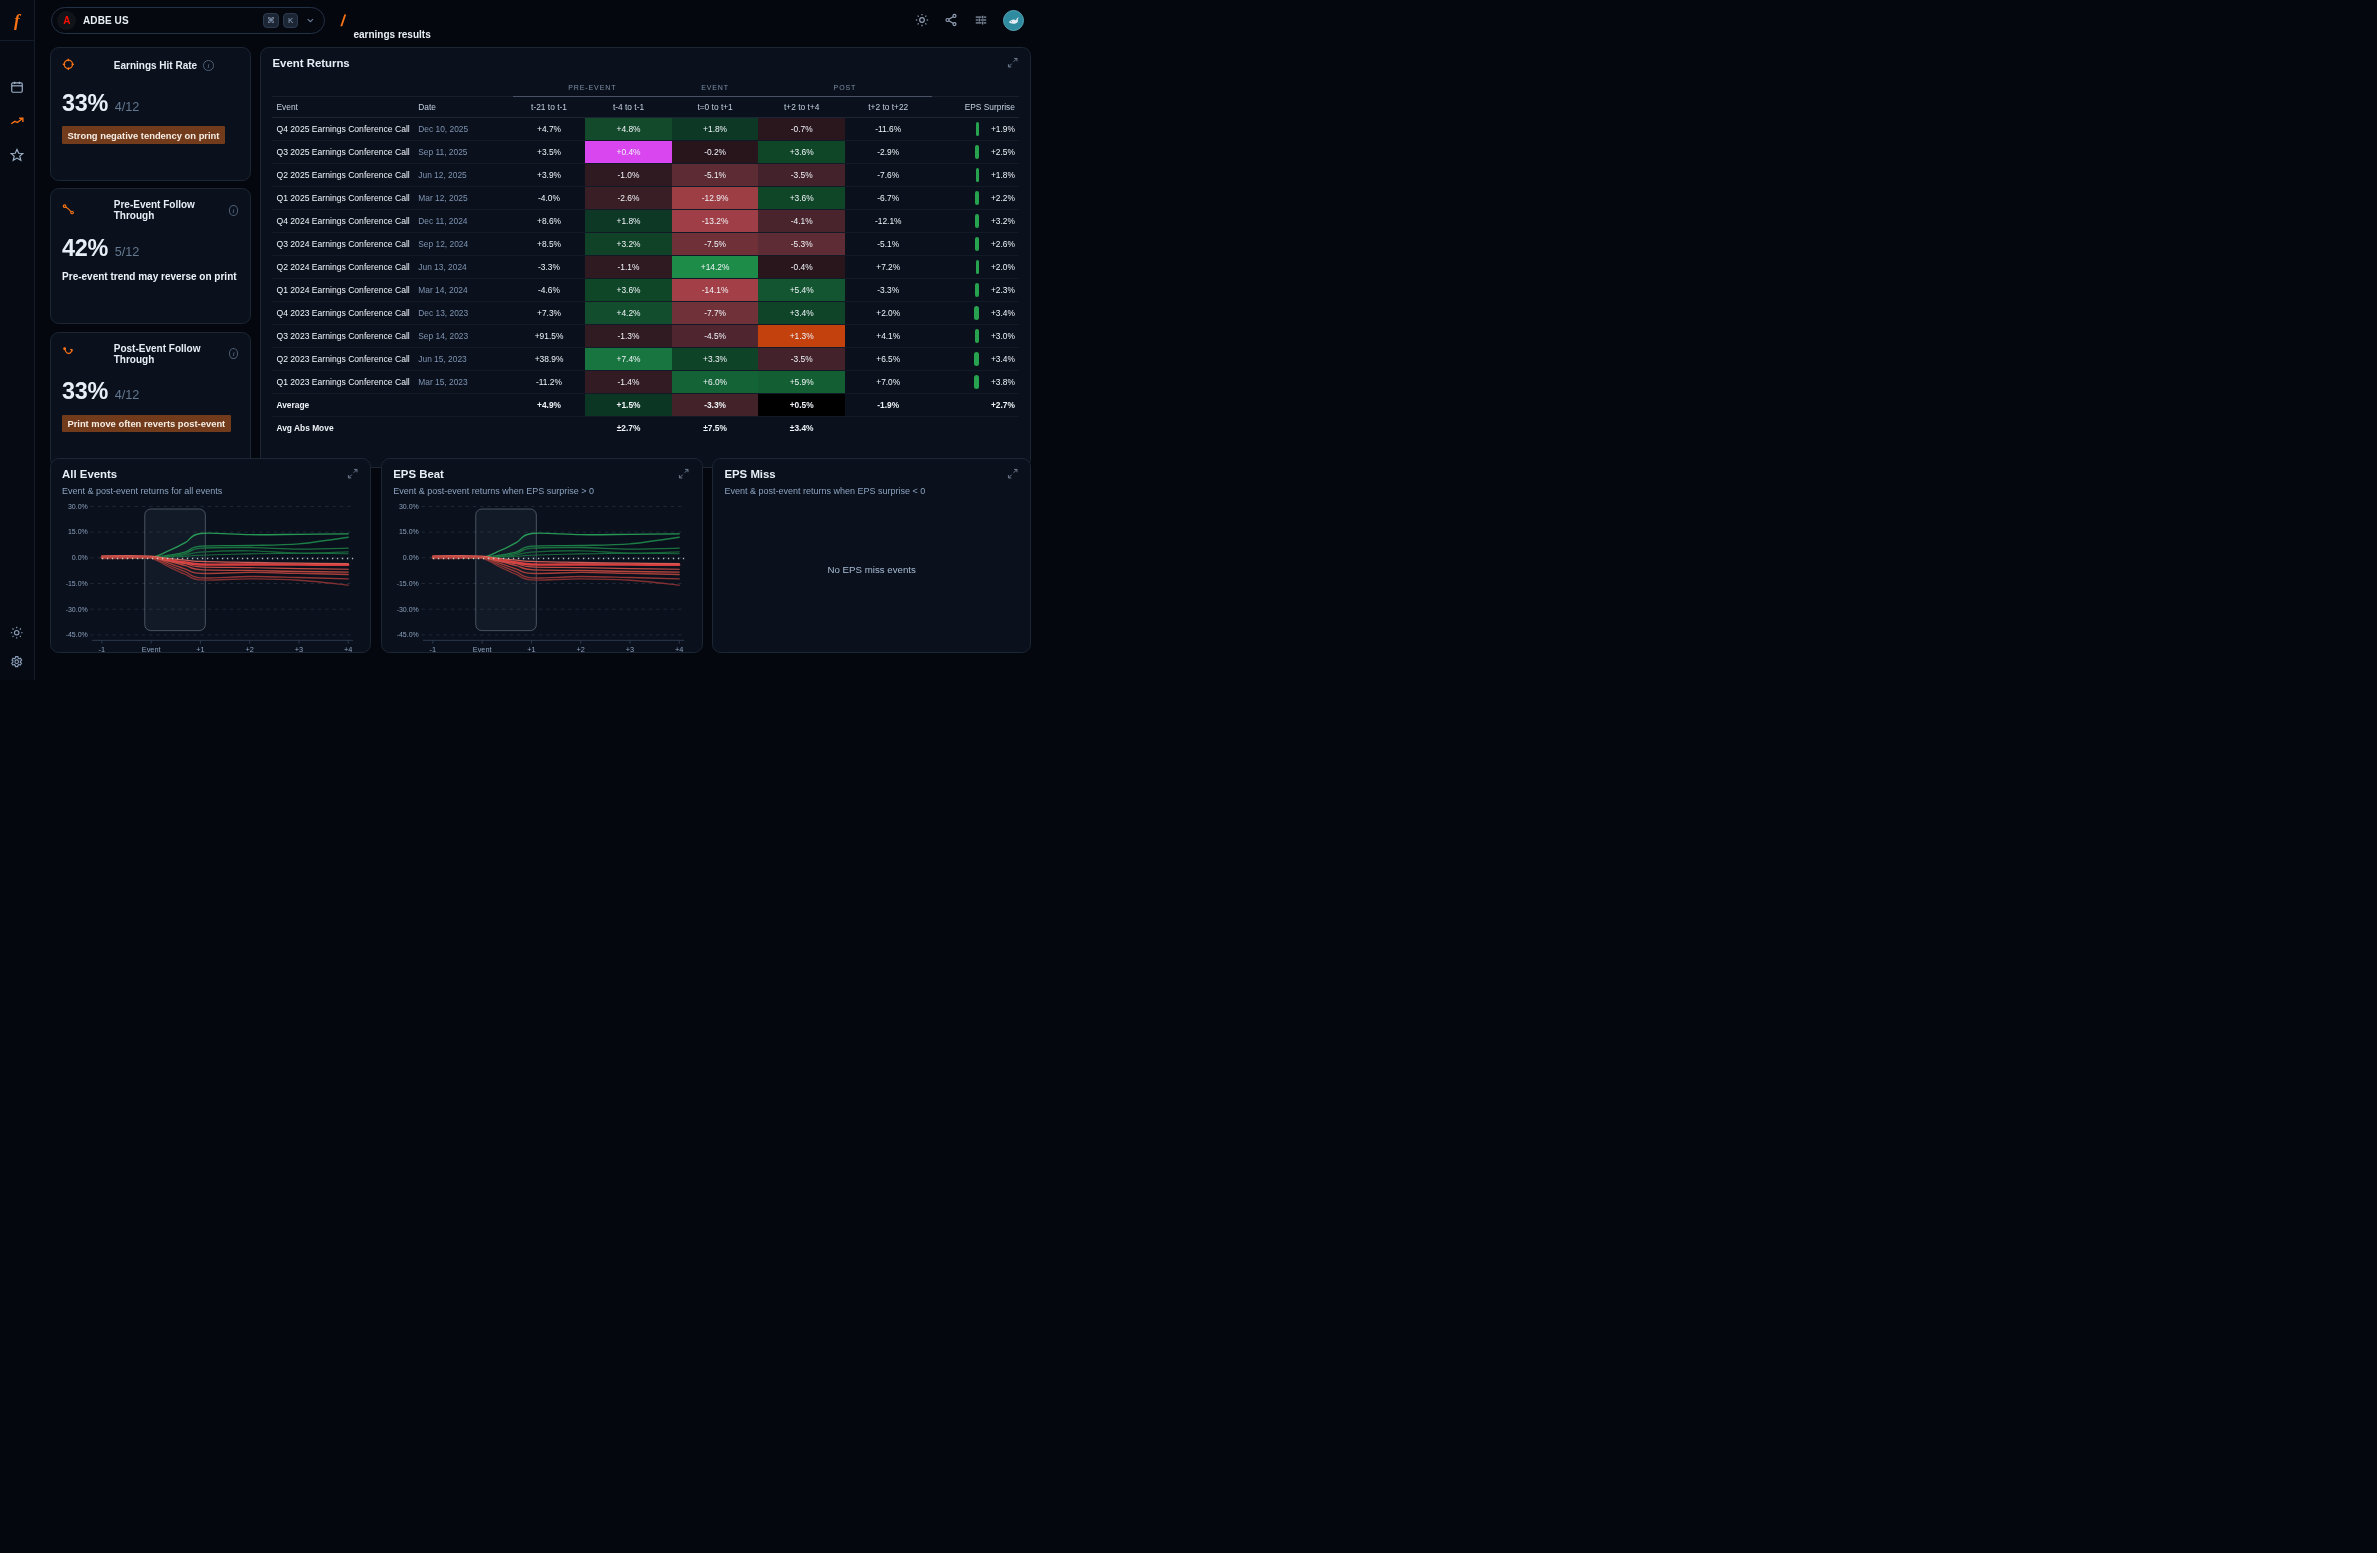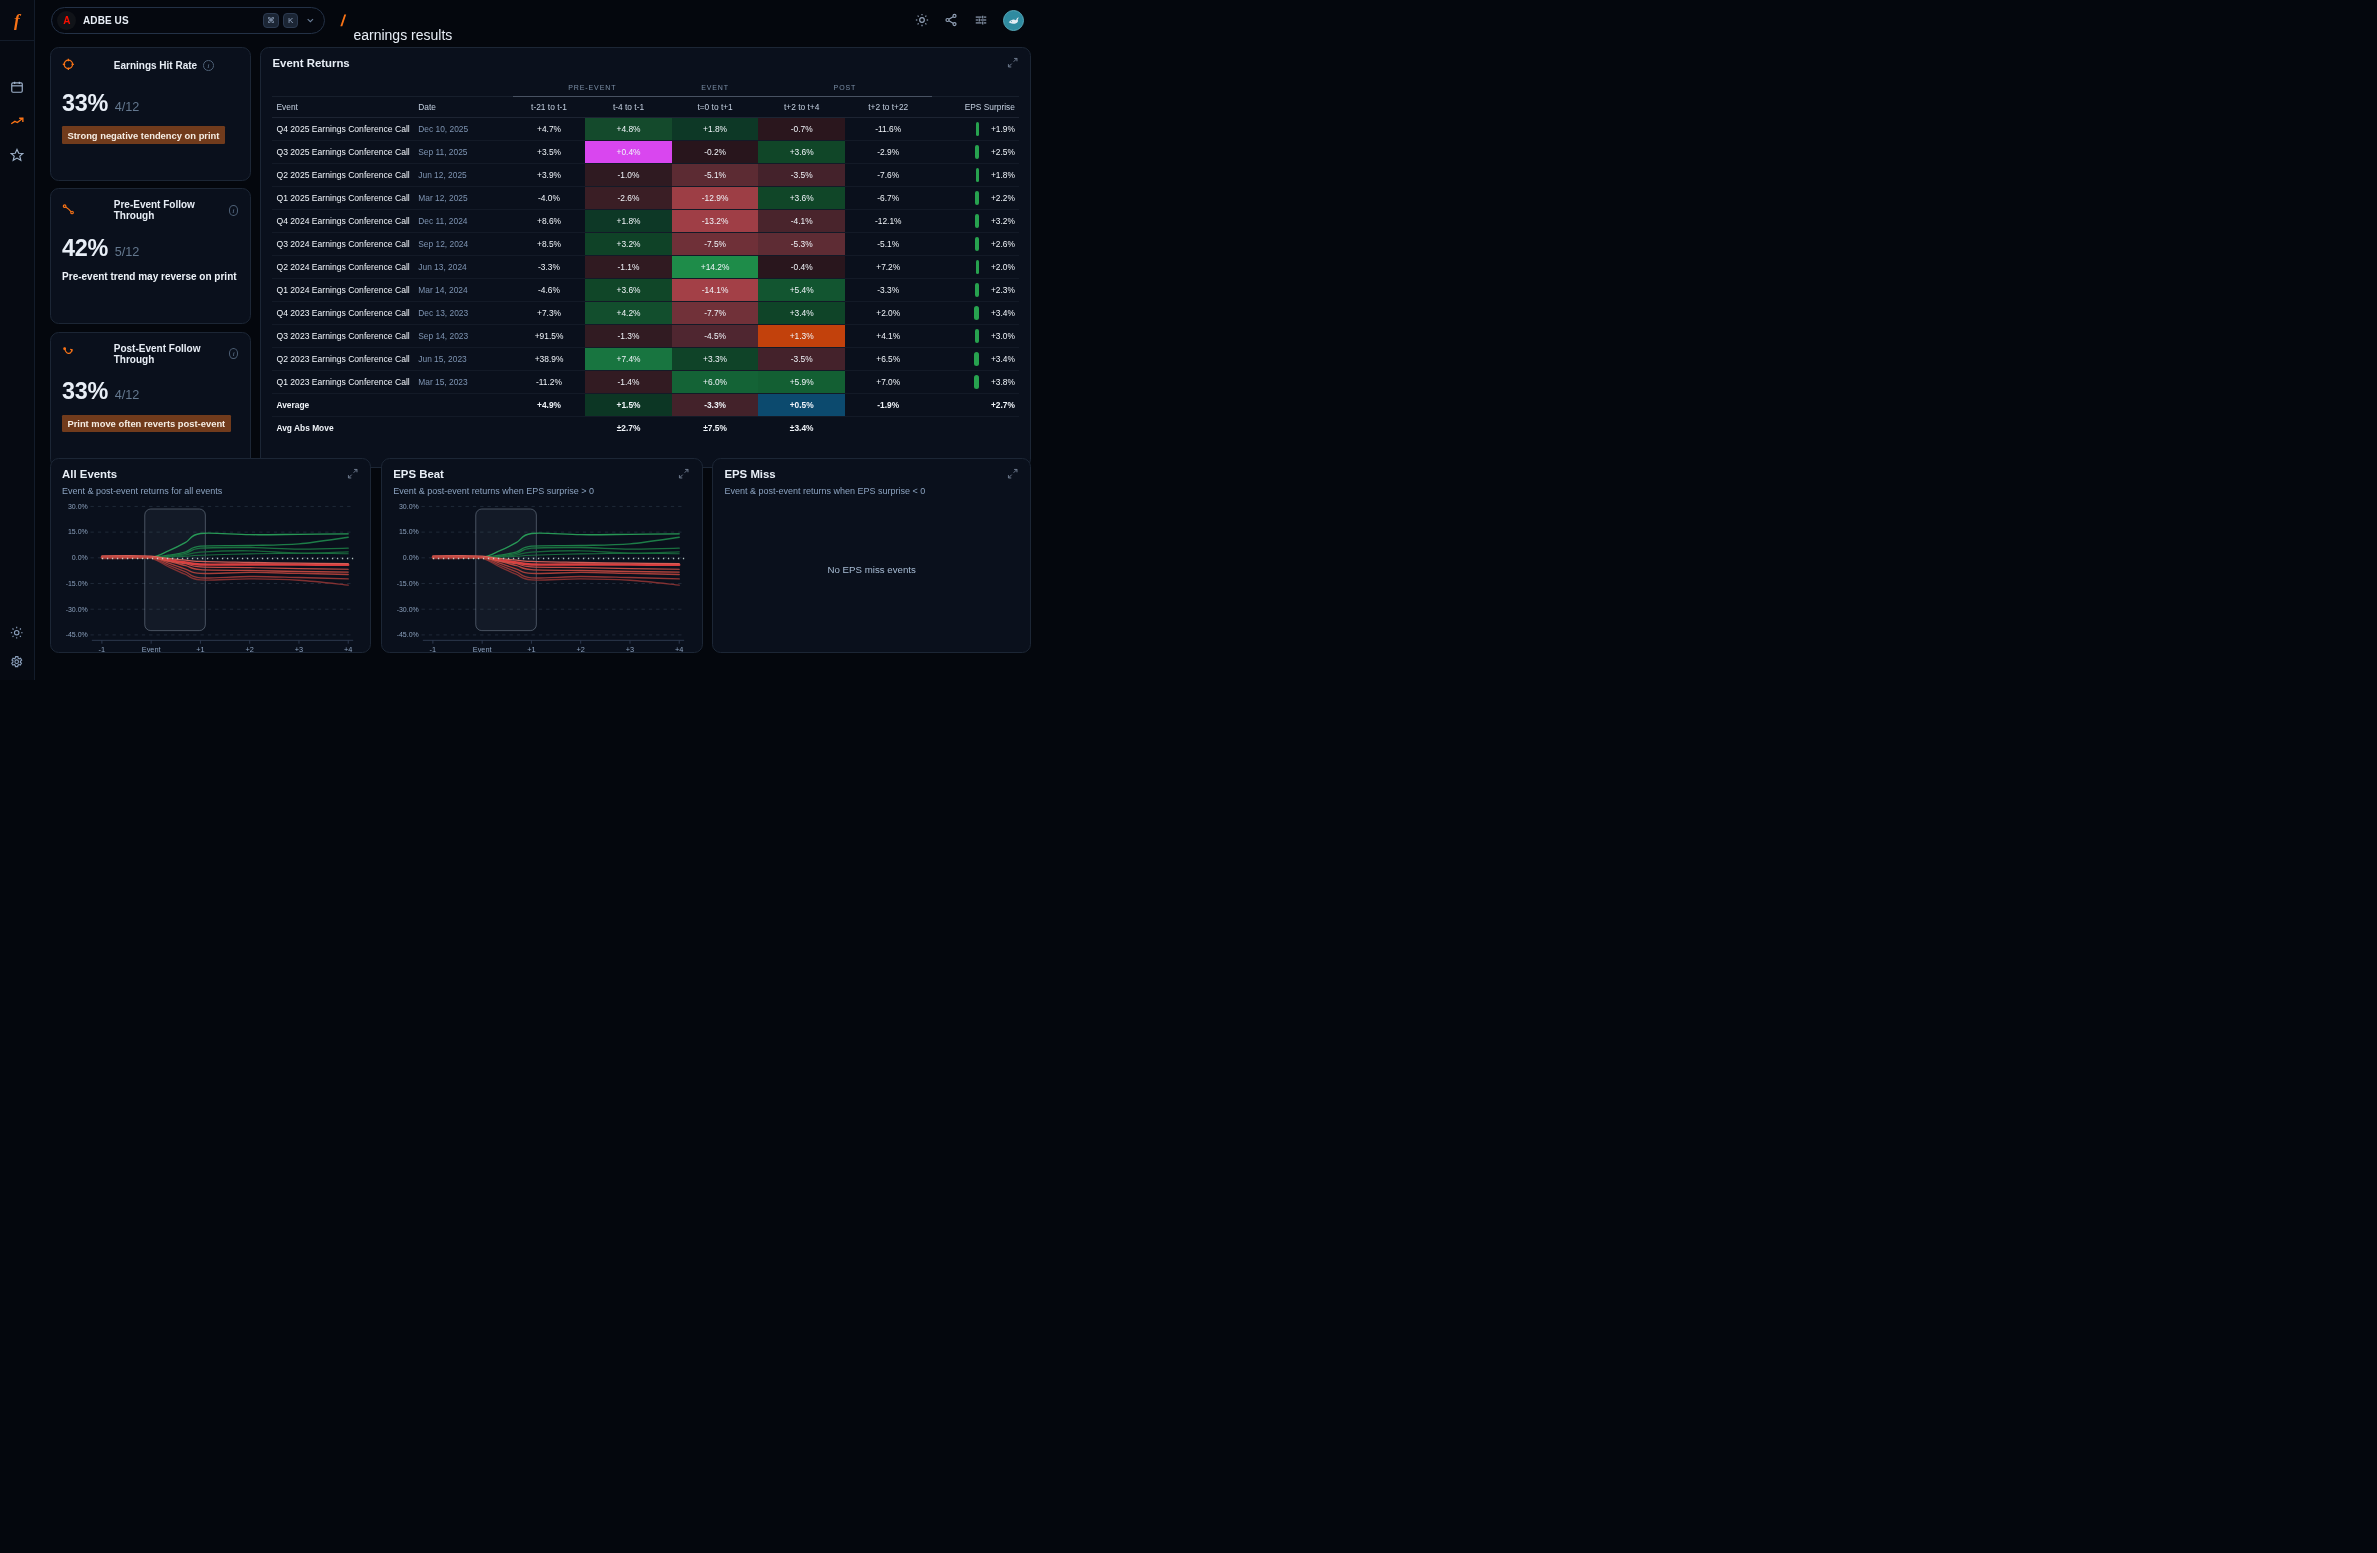--- a/index.html
+++ b/index.html
@@ -31,21 +31,21 @@
   .adobe-circle { width:19px; height:19px; border-radius:50%; background:#101318;
     display:flex; align-items:center; justify-content:center;
     color:#fa0f00; font-weight:bold; font-size:10px; }
   .ticker { font-size:10px; font-weight:bold; letter-spacing:0.1px; }
   .pill-right { margin-left:auto; display:flex; align-items:center; gap:4.7px; }
   .keycap { background:#1b2534; border:0.7px solid #2c3a50; border-radius:4px;
     color:#93a5bf; font-size:8px; min-width:14.7px; height:14.7px;
     display:flex; align-items:center; justify-content:center; padding:0 2.7px; }
   .crumb { display:flex; align-items:center; gap:8px; margin-left:16px; }
   .slash { color:#f97316; font-size:16px; font-weight:bold; transform:skewX(-8deg); }
-  .page-title { font-size:14px; font-weight:normal;margin-top:28px; }
+  .page-title { font-size:10px; font-weight:bold;margin-top:28px; }
   .topbar-actions { margin-left:auto; display:flex; align-items:center; gap:14.7px; }
   .tb-icon { width:14.7px; height:14.7px; cursor:pointer; display:flex; align-items:center; justify-content:center; }
   .avatar { width:21.4px; height:21.4px; border-radius:50%; background:#2f8ba0;
     border:1.3px solid #57a7b8; display:flex; align-items:center; justify-content:center; cursor:pointer; }
   
   .main { position:absolute; left:35px; top:41px; right:0; bottom:0; padding:6px 8.7px 0 14.7px; }
   .grid-top { display:grid; grid-template-columns:201px 1fr; gap:9.4px; height:400px; }
   .left-col { display:flex; flex-direction:column; gap:7.4px; }
   .panel { background:#0a101c; border:0.7px solid #1c2635; border-radius:8.7px; }
   .card { padding:10px 11.4px; position:relative; }
@@ -492,21 +492,21 @@
                   <span class="epsbar" style="width:4.7px"></span>
                   <span class="epsval">+3.8%</span>
                 </span>
               </td>
             </tr>
             <tr class="avg">
               <td class="lbl" colspan="2">Average</td>
               <td>+4.9%</td>
               <td style="background:#0c3624">+1.5%</td>
               <td style="background:#43222a">-3.3%</td>
-              <td style="background:#0c4a6e">+0.5%</td>
+              <td style="background:#000000">+0.5%</td>
               <td>-1.9%</td>
               <td>
                 <span class="epscell">
                   <span class="epsval">+2.7%</span>
                 </span>
               </td>
             </tr>
             <tr class="abs">
               <td class="lbl" colspan="2">Avg Abs Move</td>
               <td></td>

